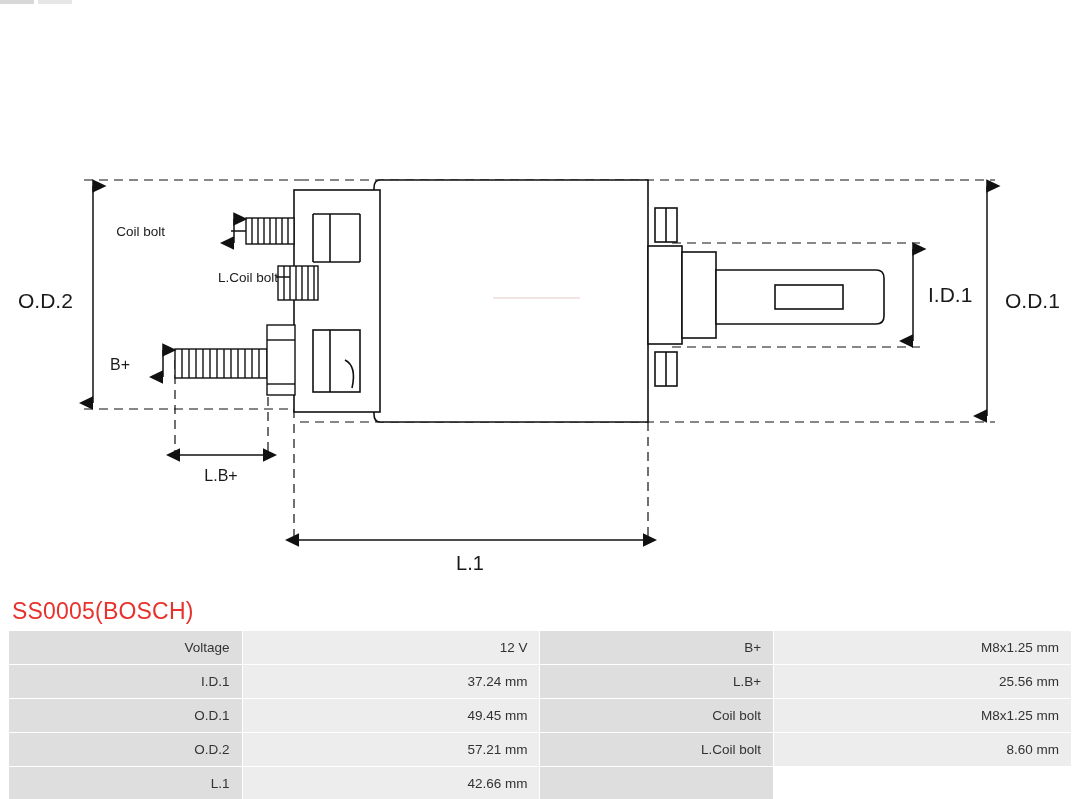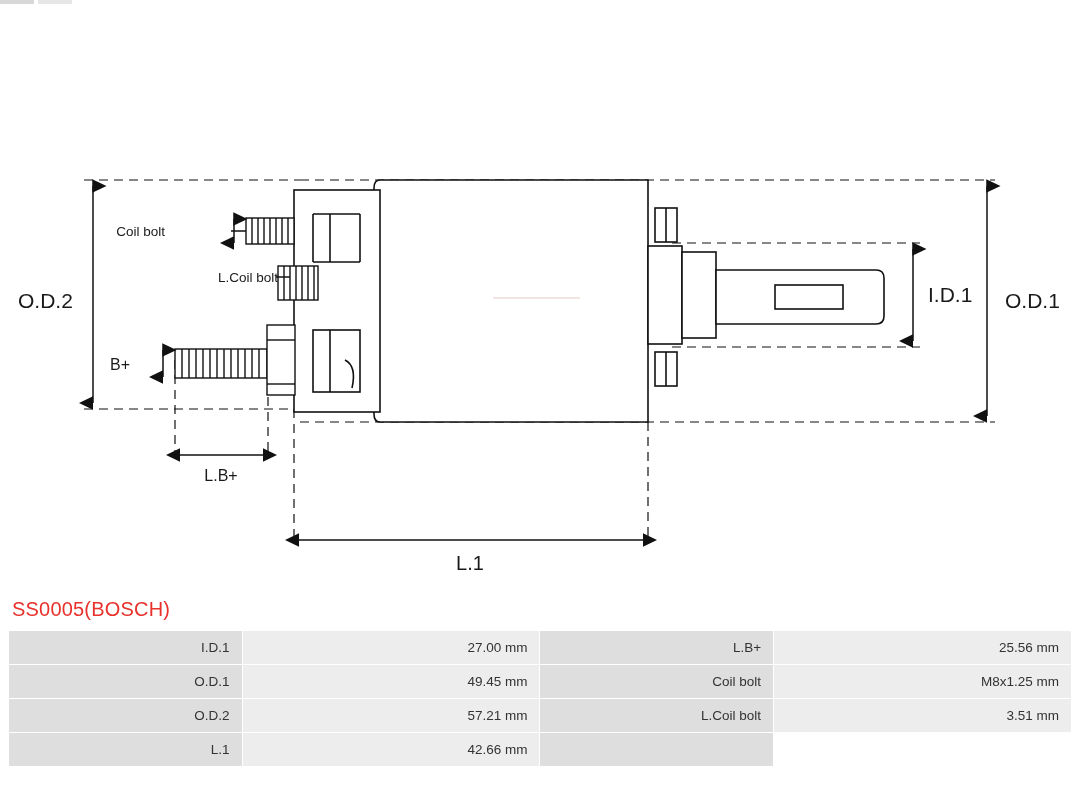--- a/index.html
+++ b/index.html
@@ -48,21 +48,21 @@
     position: absolute;
     left: 0;
     top: 0;
     width: 1080px;
     height: 595px;
   }
   .part-title {
     position: absolute;
     left: 12px;
     top: 598px;
-    font-size: 20px;
+    font-size: 23px;
     color: #e8312b;
     font-family: "Liberation Sans", sans-serif;
     letter-spacing: 0.2px;
   }
   .spec-table {
     position: absolute;
     left: 8px;
     top: 630px;
     width: 1064px;
     border-collapse: collapse;
@@ -253,36 +253,42 @@
     <text x="221" y="481" font-size="16" text-anchor="middle">L.B+</text>
     <text x="470" y="570" font-size="20" text-anchor="middle">L.1</text>
 
   </svg>
 
   <div class="part-title">SS0005(BOSCH)</div>
 
   <table class="spec-table">
     <tbody>
       <tr>
+        <td class="label">Voltage</td>
+        <td class="value">12 V</td>
+        <td class="label">B+</td>
+        <td class="value">M8x1.25 mm</td>
+      </tr>
+      <tr>
         <td class="label">I.D.1</td>
-        <td class="value">27.00 mm</td>
+        <td class="value">37.24 mm</td>
         <td class="label">L.B+</td>
         <td class="value">25.56 mm</td>
       </tr>
       <tr>
         <td class="label">O.D.1</td>
         <td class="value">49.45 mm</td>
         <td class="label">Coil bolt</td>
         <td class="value">M8x1.25 mm</td>
       </tr>
       <tr>
         <td class="label">O.D.2</td>
         <td class="value">57.21 mm</td>
         <td class="label">L.Coil bolt</td>
-        <td class="value">3.51 mm</td>
+        <td class="value">8.60 mm</td>
       </tr>
       <tr>
         <td class="label">L.1</td>
         <td class="value">42.66 mm</td>
         <td class="empty"></td>
         <td class="empty2"></td>
       </tr>
     </tbody>
   </table>
 

